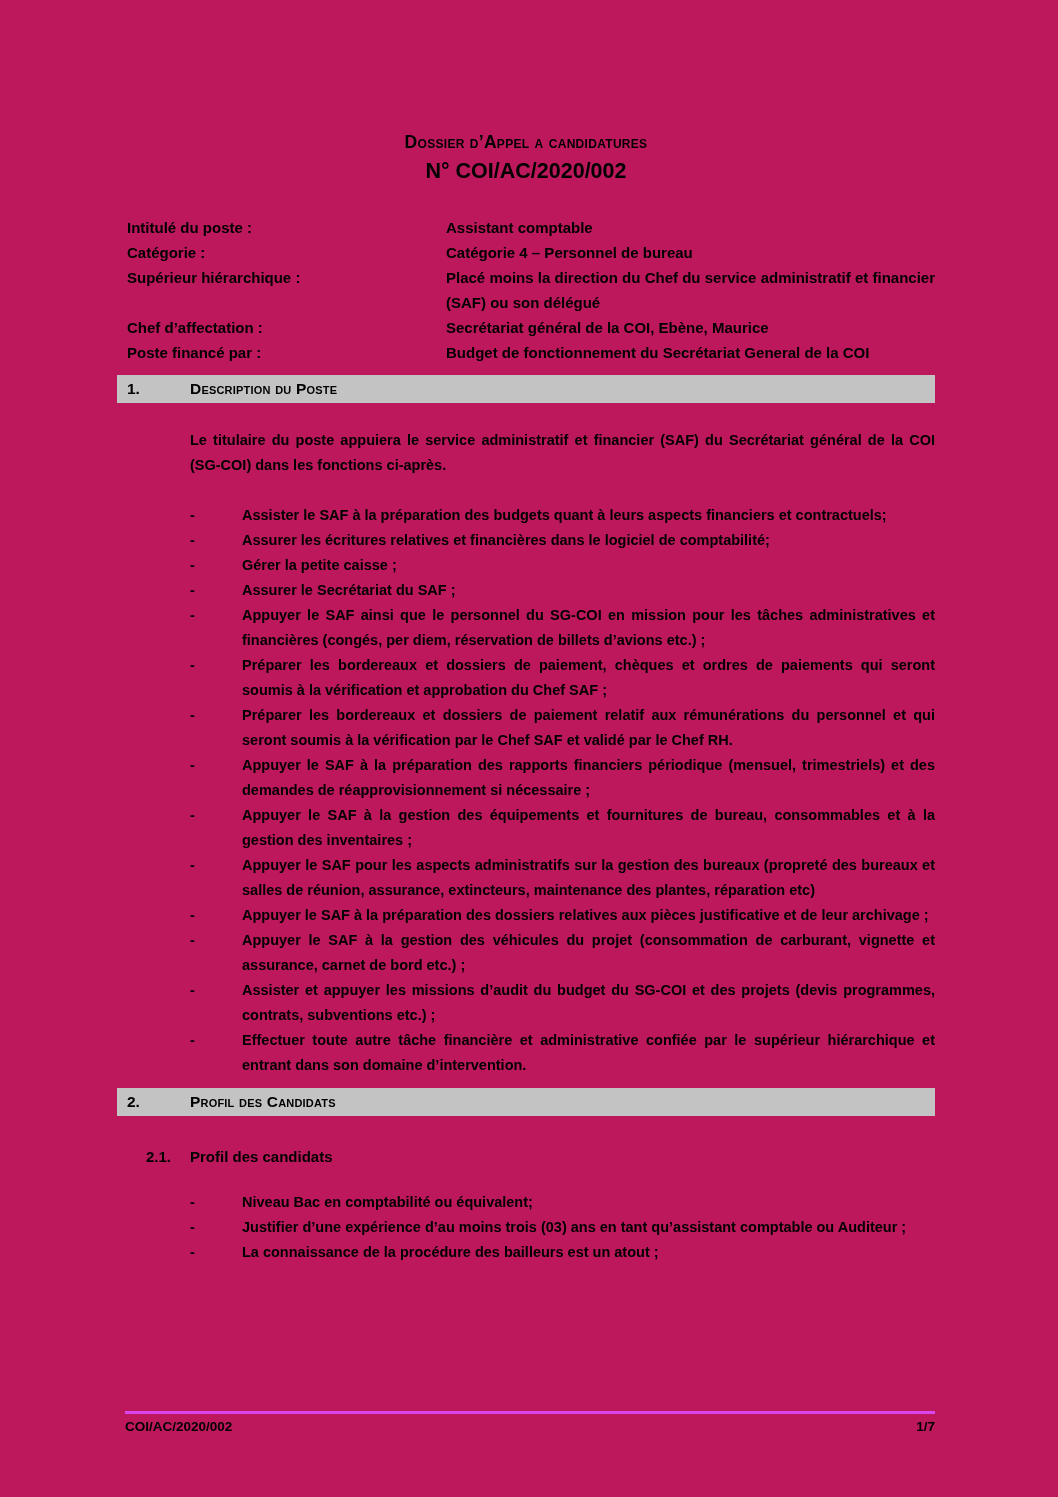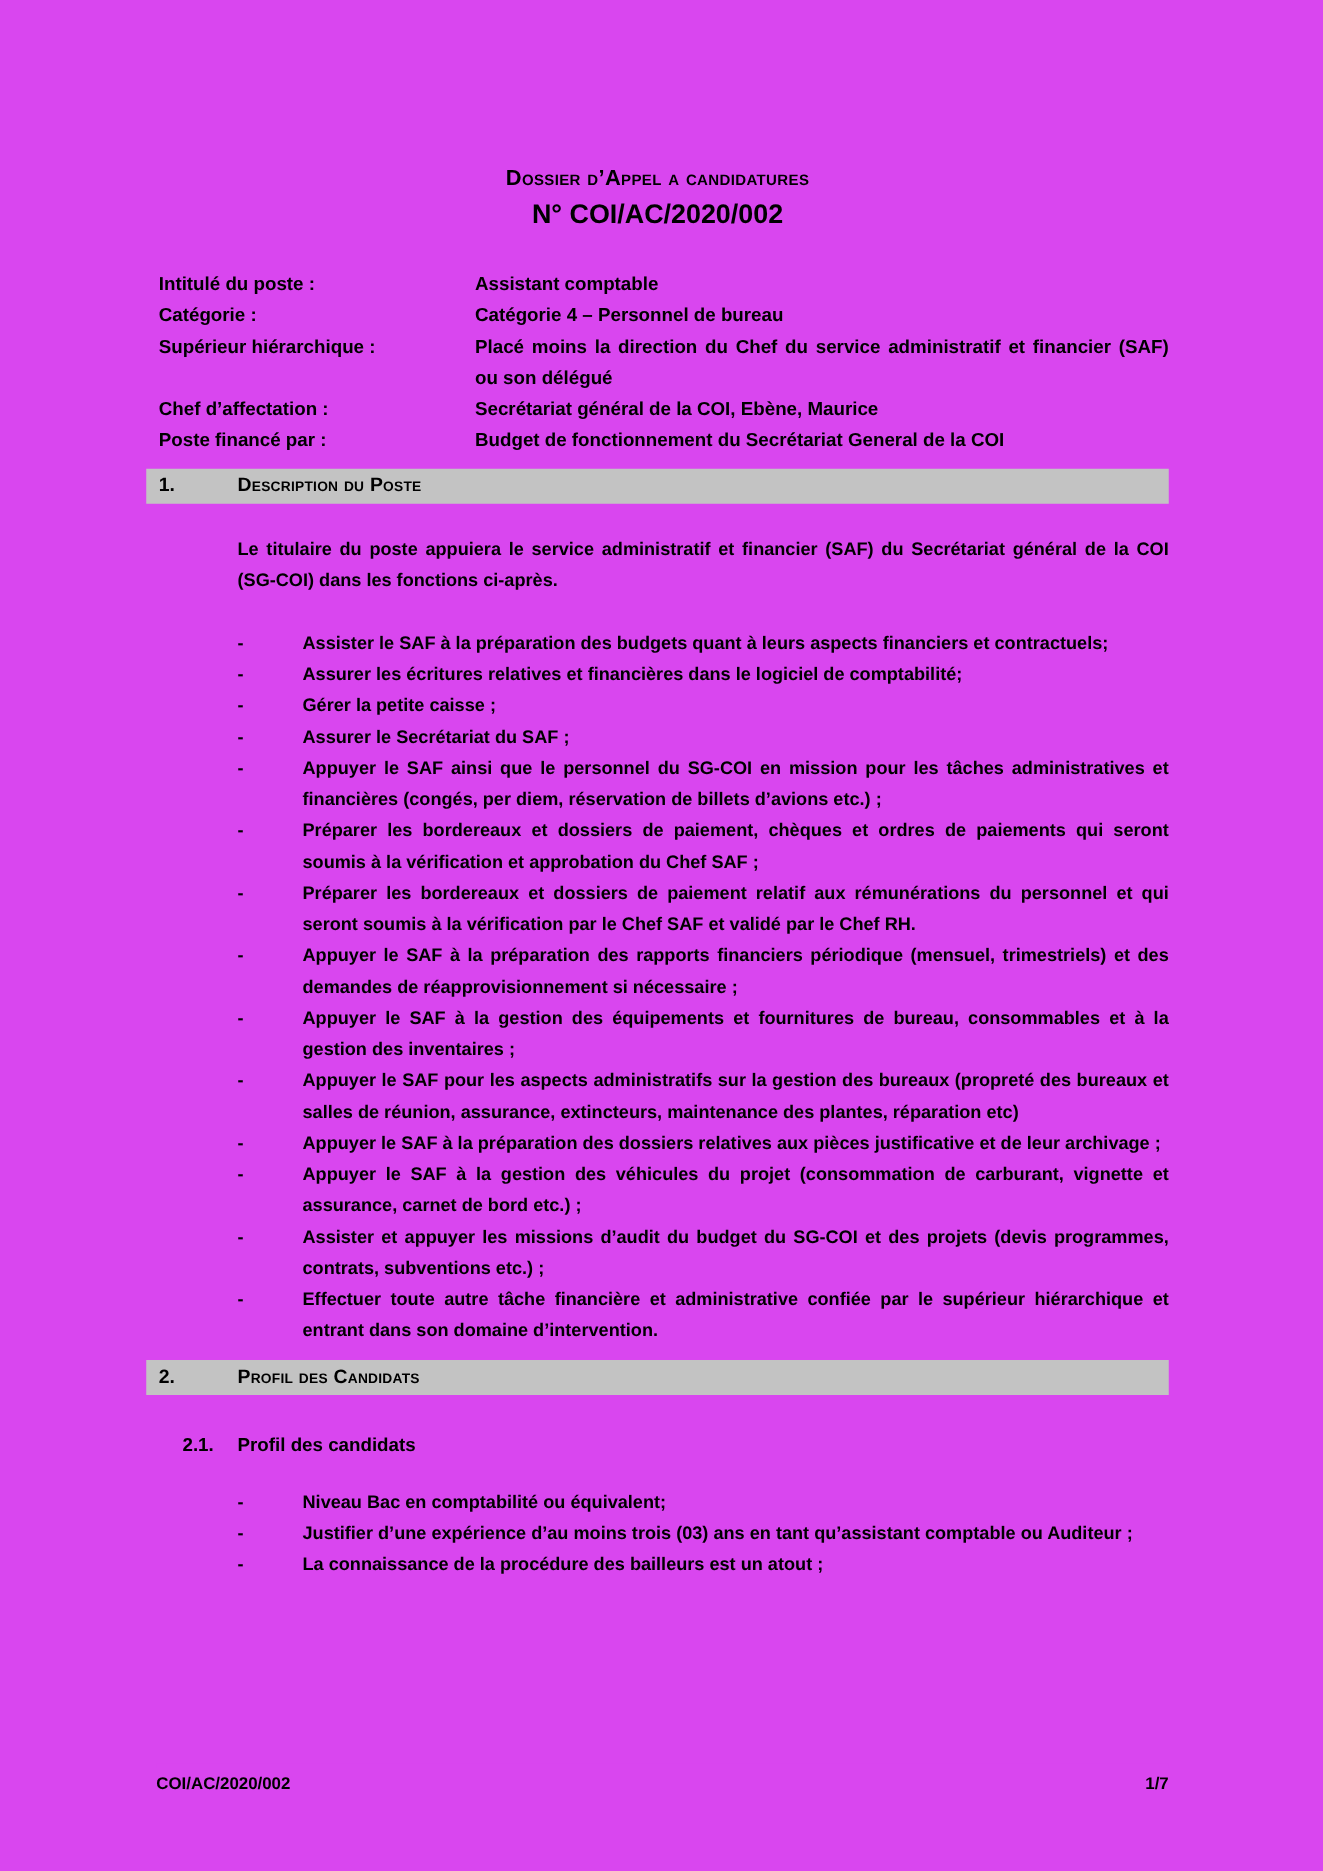--- a/index.html
+++ b/index.html
@@ -1,36 +1,36 @@
 <!DOCTYPE html>
 <html><head>
 <meta charset="utf-8">
 <style>
   html,body { margin:0; padding:0; background:#ffffff; }
   .page {
     position:relative;
     width:1058px; height:1497px;
     box-sizing:border-box;
-    background:#d946ef;
+    background:#be185d;
     color:#000000;
     font-family:"Liberation Sans", sans-serif;
     font-weight:700;
     padding:130px 123px 0 117px;
     overflow:hidden;
   }
   
   .doc-title { text-align:center; }
   .title-line1 { font-variant:small-caps; font-size:17.5px; line-height:25px; letter-spacing:0.3px; }
   .title-line2 { font-size:21.5px; line-height:32px; }
 
   
   .fields { margin-top:28px; padding-left:10px; }
-  .field-row { display:flex; }
+  .field-row { display:flex;gap:40px; }
   .field-label { flex:none; width:253px; font-size:15px; line-height:25px; }
-  .field-value { flex:1; font-size:15px; line-height:25px; text-align:justify; }
+  .field-value { flex:1; font-size:15px; line-height:25px; text-align:justify;margin-left:26px; }
 
   
   .section-bar {
     margin-top:10px; height:28px;
     background:#c3c3c3;
     display:flex; align-items:center;
     padding-left:10px; box-sizing:border-box;
     font-size:15.5px;
   }
   .section-number { flex:none; width:63px; }

